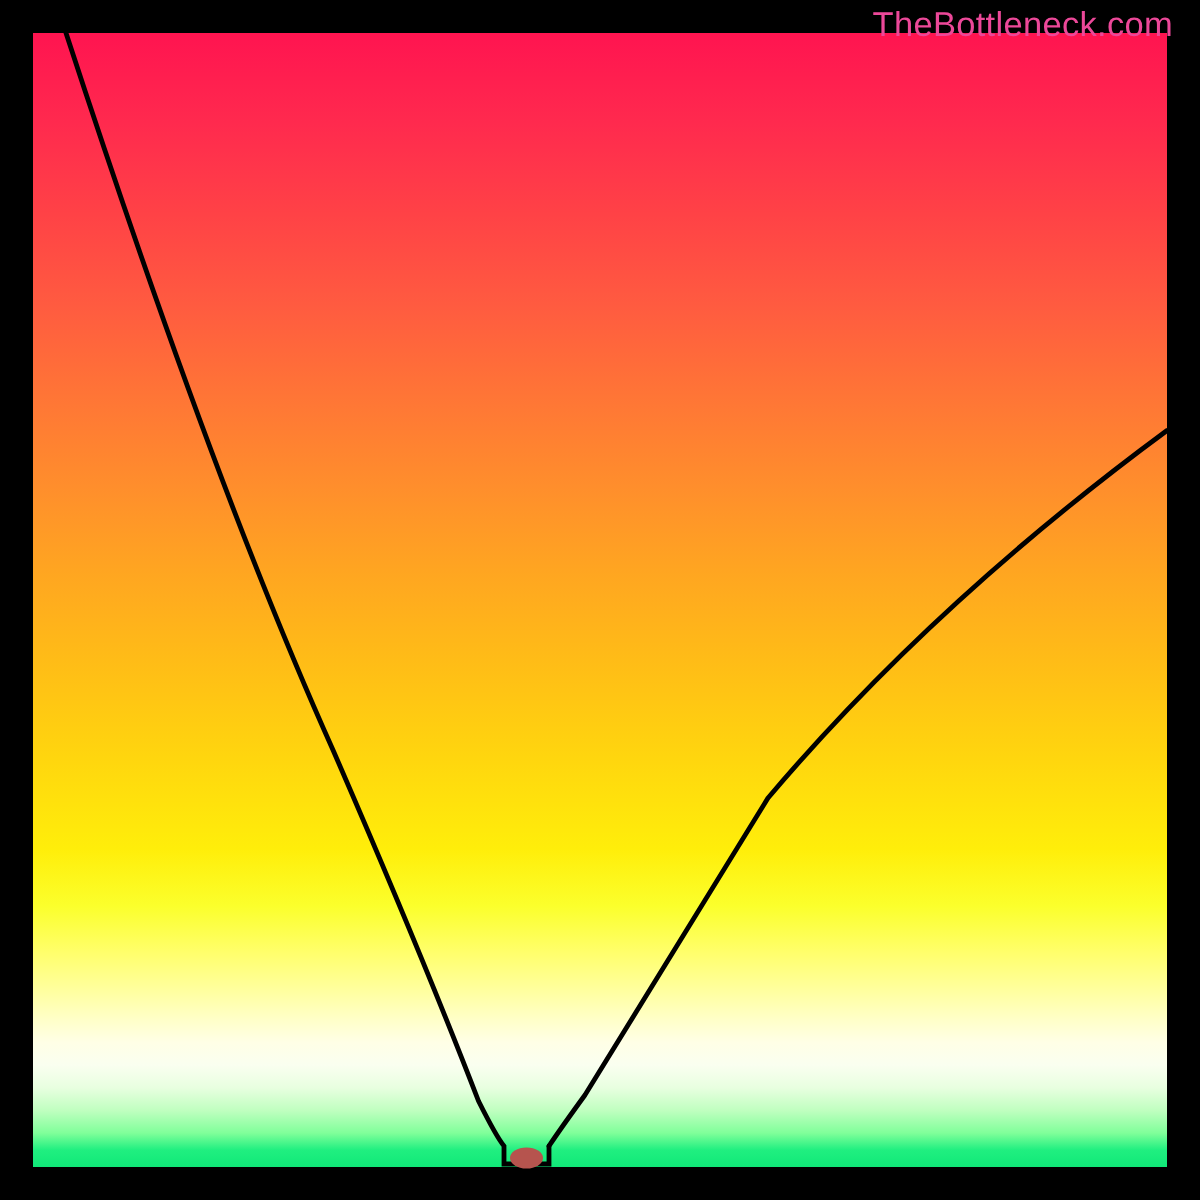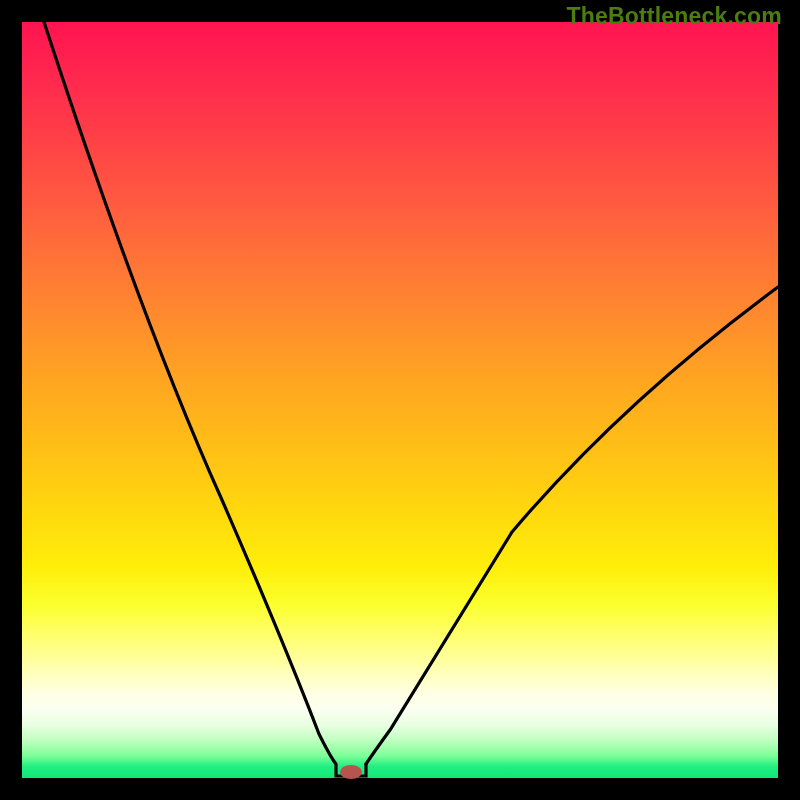--- a/index.html
+++ b/index.html
@@ -38,23 +38,23 @@
       #c0ffc0 95%,
       #80ff9a 97%,
       #20ef80 98.5%,
       #10e878 100%
     );
   }
   .watermark {
     position: absolute;
     top: 3px;
     right: 18px;
-    color: #4d7c0f;
+    color: #ec4899;
     font-size: 23px;
-    font-weight: 700;
+    font-weight: 400;
     letter-spacing: 0.2px;
   }
   svg.curve {
     position: absolute;
     left: 0;
     top: 0;
     width: 756px;
     height: 756px;
     overflow: visible;
   }

